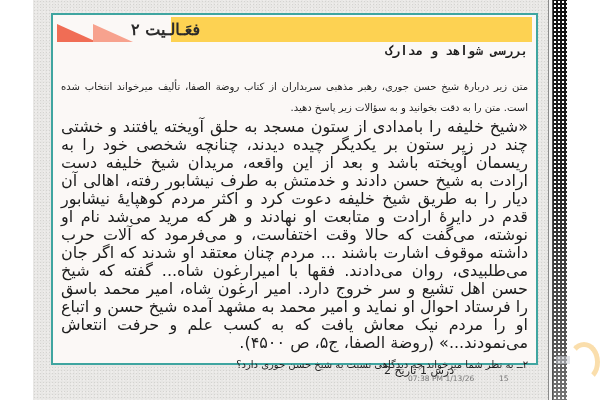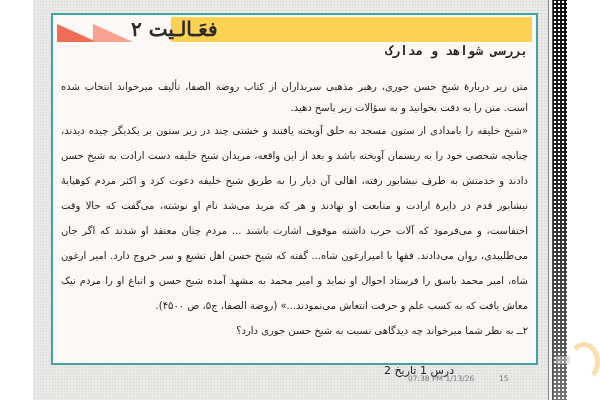--- a/index.html
+++ b/index.html
@@ -49,33 +49,33 @@
     background:#fdd252;
   }
   .triangle {
     position:absolute; top:9px; height:18px; width:40px;
     clip-path:polygon(0 0, 0 100%, 100% 100%);
   }
   .t1 { left:4px; background:#f06d55; }
   .t2 { left:40px; background:#f7a28e; }
   .title-text {
     position:absolute; left:78px; top:2px; height:25px;
-    font-family:"DejaVu Serif", serif; font-weight:bold; font-size:20px;
+    font-family:"DejaVu Serif", serif; font-weight:bold; font-size:16px;
     line-height:25px; color:#2b2b2b; direction:rtl; white-space:nowrap;
   }
   .content {
     position:absolute; left:8px; right:8px; top:27px;
     direction:rtl; text-align:right; color:#1d1d1d;
     font-family:"DejaVu Sans", sans-serif;
   }
   .subtitle {
     font-weight:bold; font-size:12.5px; line-height:18px; margin-top:1px; margin-bottom:2px;font-family:Liberation Mono, monospace;
   }
   .para { font-size:10px; line-height:20.5px; text-align:justify; text-align-last:right;margin-top:16px; }
-  .quote { font-size:10px; line-height:25px; text-align:justify; text-align-last:right; }
+  .quote { font-size:16px; line-height:18px; text-align:justify; text-align-last:right; }
   .q { font-size:10px; line-height:25.5px; white-space:nowrap; }
   .footer-title {
     position:absolute; left:384px; top:364px; font-size:11px; color:#222;
     direction:rtl; white-space:nowrap;
   }
   .footer-date {
     position:absolute; left:408px; top:374px; font-size:7.5px; color:#777; white-space:nowrap;text-align:center;
   }
   .footer-page {
     position:absolute; left:499px; top:374px; font-size:7.5px; color:#777;

